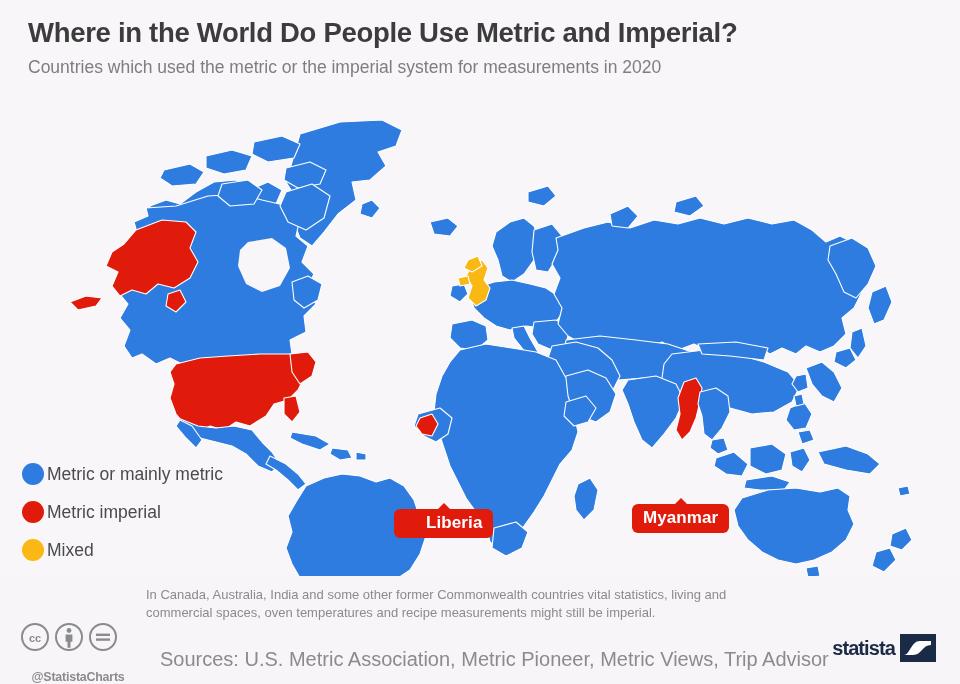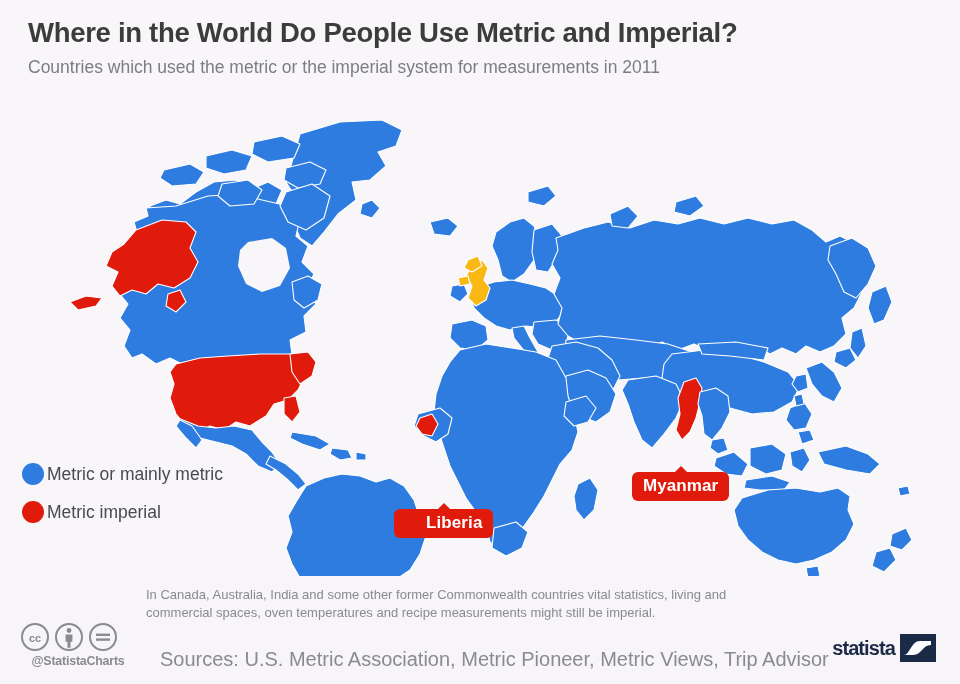--- a/index.html
+++ b/index.html
@@ -74,21 +74,21 @@
     left: 50%;
     margin-left: -7px;
     border-left: 7px solid transparent;
     border-right: 7px solid transparent;
   }
   .callout.point-up::after {
     top: -6px;
     border-bottom: 7px solid #e01b0c;
   }
   #callout-liberia { left: 394px; top: 413px; padding-left: 32px; }
-  #callout-myanmar { left: 632px; top: 376px; }
+  #callout-myanmar { left: 632px; top: 408px; }
 
   
   .legend {
     position: absolute;
     left: 22px;
     top: 455px;
   }
   .legend-row {
     display: flex;
     align-items: center;
@@ -128,21 +128,21 @@
   
   .cc-block {
     position: absolute;
     left: 20px;
     top: 622px;
     width: 116px;
     text-align: center;
   }
   .cc-icons { display: flex; gap: 4px; justify-content: flex-start; }
   .cc-handle {
-    margin-top: 2px;
+    margin-top: 18px;
     font-size: 12.4px;
     font-weight: bold;
     color: #8a8a90;
     letter-spacing: -0.2px;
     white-space: nowrap;
   }
 
   
   .logo {
     position: absolute;
@@ -160,21 +160,21 @@
   }
   .logo-mark { margin-left: 5px; }
 </style>
 </head>
 <body>
 
 <div id="infographic">
 
   <div class="header">
     <h1 class="title">Where in the World Do People Use Metric and Imperial?</h1>
-    <p class="subtitle">Countries which used the metric or the imperial system for measurements in 2011</p>
+    <p class="subtitle">Countries which used the metric or the imperial system for measurements in 2020</p>
   </div>
 
   <div class="map-wrap">
     <svg viewBox="0 0 960 480" xmlns="http://www.w3.org/2000/svg">
       <rect x="0" y="0" width="960" height="480" fill="#f8f6f8"></rect>
 
       <g stroke="#ffffff" stroke-width="1.1" stroke-linejoin="round">
 
         <path fill="#2f7ce0" d="M300 38 L340 26 L382 24 L402 34 L396 50 L378 56 L386 70 L370 84 L352 86 L356 104 L338 118 L324 136 L312 150 L300 142 L292 122 L296 102 L286 86 L292 66 Z"></path>
         <path fill="#2f7ce0" d="M362 108 L372 104 L380 112 L372 122 L360 118 Z"></path>
@@ -278,20 +278,24 @@
   </div>
 
   <div class="legend">
     <div class="legend-row">
       <span class="legend-dot" style="background:#2f7ce0;"></span>
       <span class="legend-label">Metric or mainly metric</span>
     </div>
     <div class="legend-row">
       <span class="legend-dot" style="background:#e01b0c;"></span>
       <span class="legend-label">Metric imperial</span>
+    </div>
+    <div class="legend-row">
+      <span class="legend-dot" style="background:#f9b814;"></span>
+      <span class="legend-label">Mixed</span>
     </div>
   </div>
 
   <div class="footer-note">In Canada, Australia, India and some other former Commonwealth countries vital statistics, living and commercial spaces, oven temperatures and recipe measurements might still be imperial.</div>
   <div class="footer-sources">Sources: U.S. Metric Association, Metric Pioneer, Metric Views, Trip Advisor</div>
 
   <div class="cc-block">
     <div class="cc-icons">
       <svg width="30" height="30" viewBox="0 0 30 30">
         <circle cx="15" cy="15" r="13" fill="none" stroke="#8a8a90" stroke-width="2"></circle>

